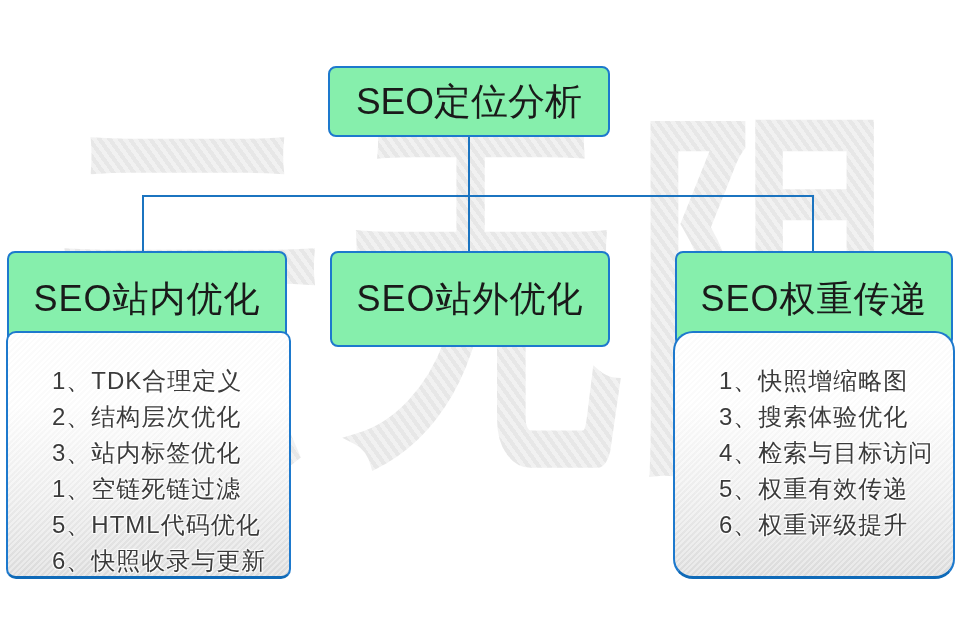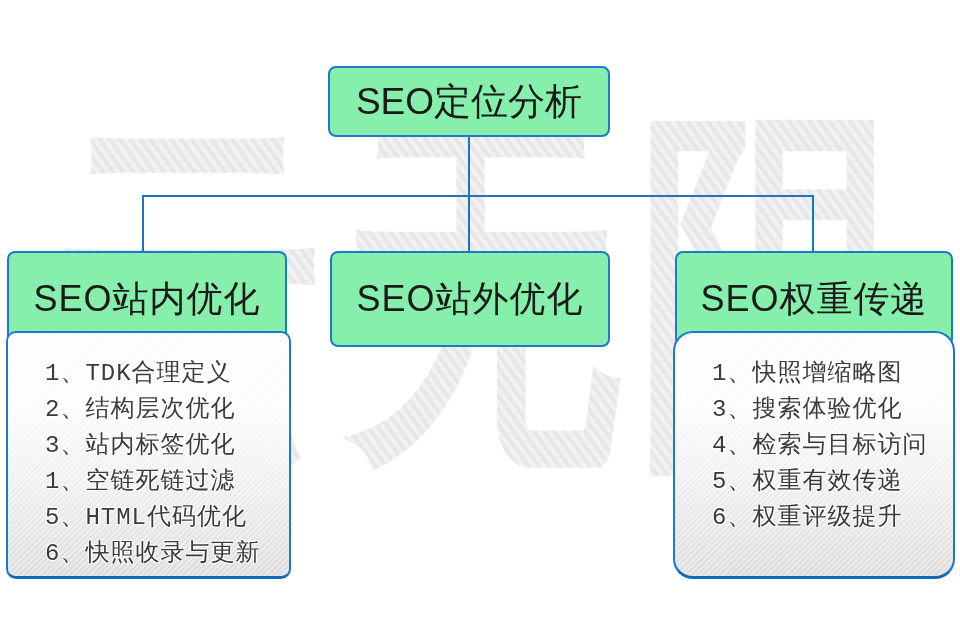--- a/index.html
+++ b/index.html
@@ -89,23 +89,22 @@
       linear-gradient(180deg, #ffffff 30%, #f2f2f2 62%, #dfdfdf 100%);
     z-index: 2;
     overflow: hidden;
   }
   .pnl-1 { left: 6px;   width: 285px; }
   .pnl-2 { left: 332px; width: 280px; }
   .pnl-3 { left: 673px; width: 282px; border-radius: 20px; }
 
   .panel ul {
     list-style: none;
-    margin: 9px;
+    margin: 16px;
     padding: 14px 10px 0 28px;
-    font-family: Liberation Mono, monospace;
   }
   .panel li {
     font-size: 24px;
     line-height: 36px;
     color: #3b3b3b;
     letter-spacing: 1px;
     white-space: nowrap;
     text-shadow: 1px 1px 1px rgba(255,255,255,0.95),
                 -1px -1px 1px rgba(255,255,255,0.95),
                  1px -1px 1px rgba(255,255,255,0.85),

